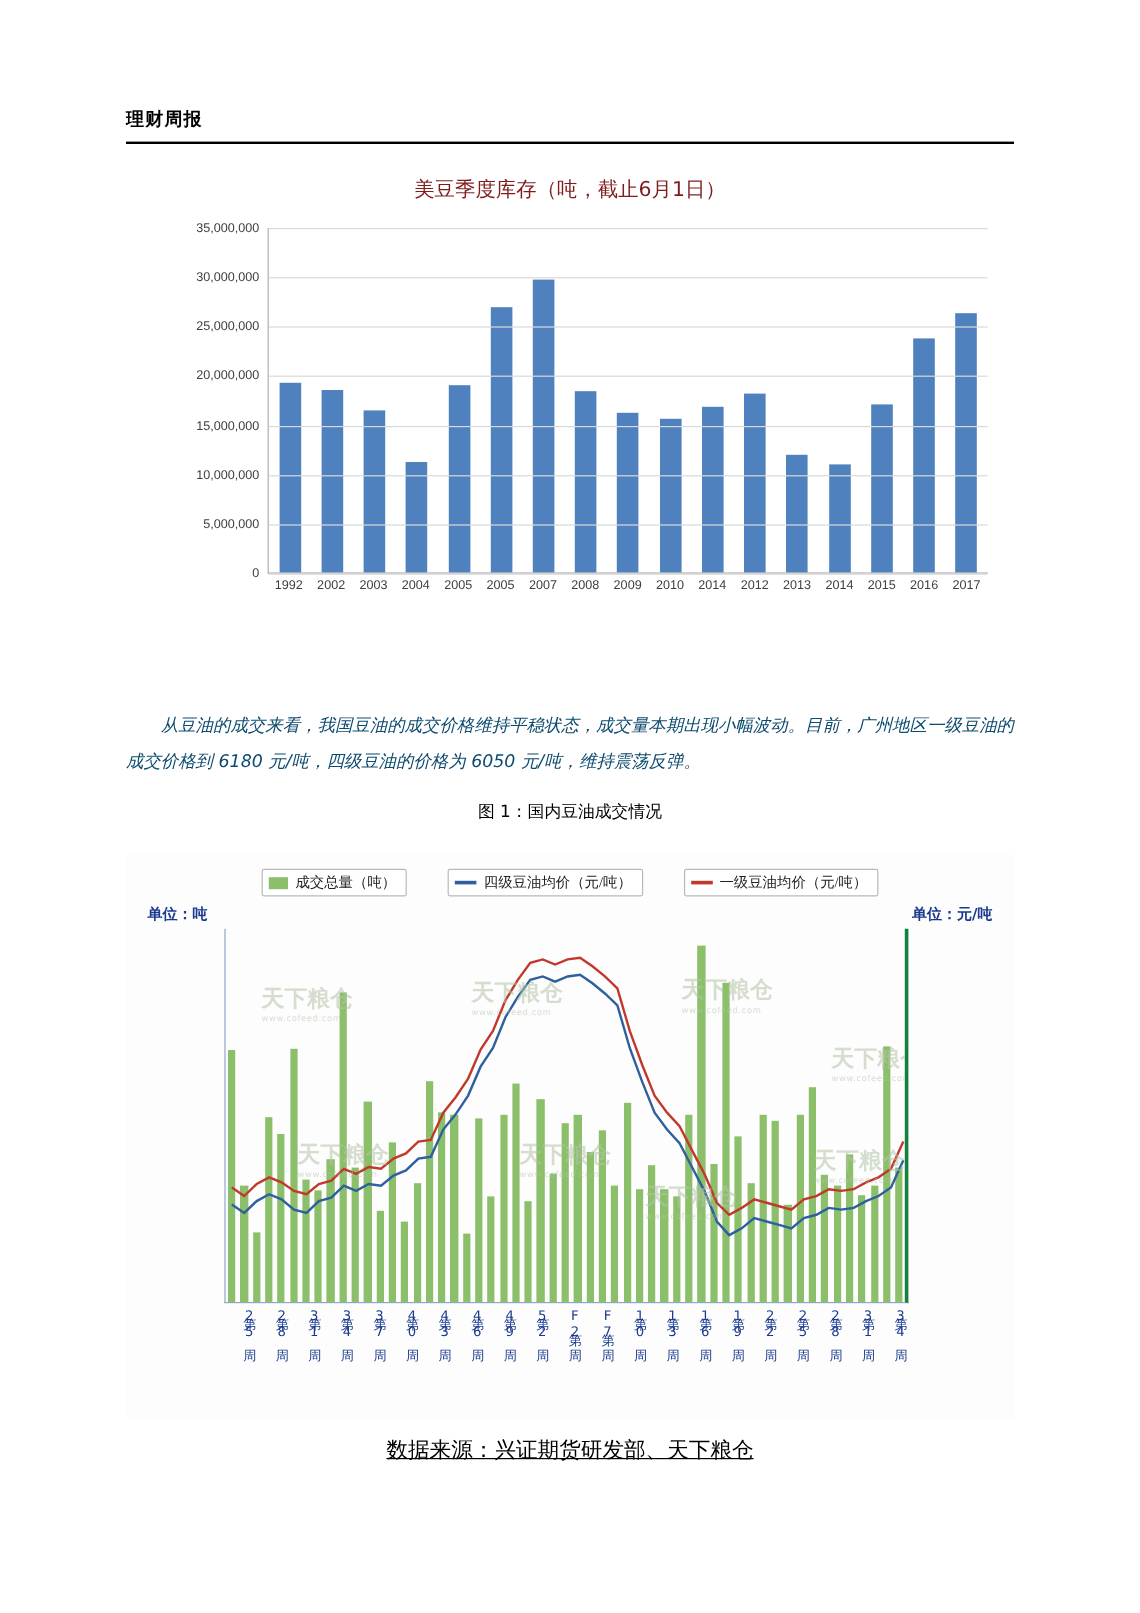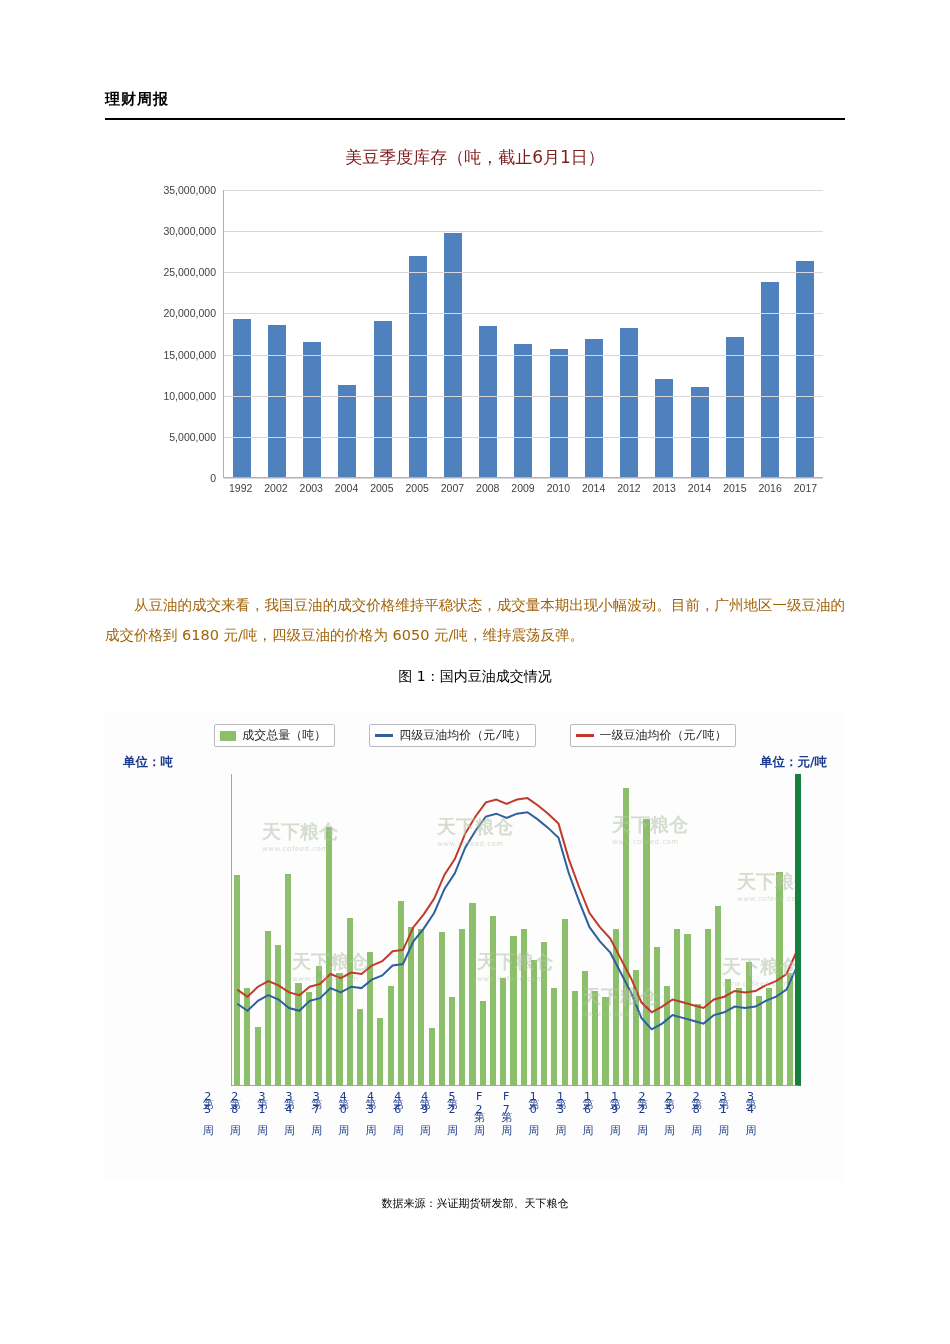--- a/index.html
+++ b/index.html
@@ -172,21 +172,22 @@
   
   .para {
     position: absolute;
     left: 105px; top: 590px;
     width: 740px;
     font-family: "DejaVu Sans", sans-serif;
     font-size: 14.5px;
     line-height: 30px;
     text-indent: 2em;
     text-align: justify;
-    color: #a16207;
+    color: #0c4a6e;
+    font-style: italic;
   }
   .fig-caption {
     position: absolute;
     left: 105px; top: 668px;
     width: 740px;
     text-align: center;
     font-family: "DejaVu Sans", sans-serif;
     font-size: 14px;
   }
   
@@ -215,21 +216,21 @@
   .c2-swatch-bar {
     width: 16px; height: 10px;
     background: #8cbf6a;
     margin-right: 6px;
   }
   .c2-swatch-line {
     width: 18px; height: 3px;
     margin-right: 6px;
   }
   .c2-legend-label {
-    font-family: Liberation Mono, monospace;
+    font-family: Liberation Serif, serif;
     font-size: 12px;
     color: #222;
   }
   .c2-unit-left {
     position: absolute;
     left: 18px; top: 42px;
     font-family: "DejaVu Sans", sans-serif;
     font-size: 12.5px;
     color: #1a3a8f;
     font-weight: bold;
@@ -240,25 +241,24 @@
     font-family: "DejaVu Sans", sans-serif;
     font-size: 12.5px;
     color: #1a3a8f;
     font-weight: bold;
   }
   .c2-plot {
     position: absolute;
     left: 82px; top: 62px;
     width: 570px; height: 312px;
     border-left: 1px solid #8fa8c8;
-    border-right: 6px solid #15803d;
+    border-right: 3px solid #15803d;
     border-bottom: 1px solid #8fa8c8;
     box-sizing: border-box;
     overflow: hidden;
-    margin-left: 44px;
   }
   .c2-ylab-l {
     position: absolute;
     right: 100%;
     transform: translateY(-50%);
     padding-right: 6px;
     font-family: "Liberation Sans", sans-serif;
     font-size: 11px;
     color: #1a3a8f;
     white-space: nowrap;
@@ -324,21 +324,22 @@
     text-orientation: upright;
     white-space: nowrap;
     height: 78px;
   }
   .source {
     position: absolute;
     left: 105px; top: 1196px;
     width: 740px;
     text-align: center;
     font-family: "DejaVu Sans", sans-serif;
-    font-size: 11px;
+    font-size: 18px;
+    text-decoration: underline;
   }
 </style>
 </head>
 <body>
 
 <div class="page">
 
   <div class="header">
     <div class="header-title">理财周报</div>
   </div>

